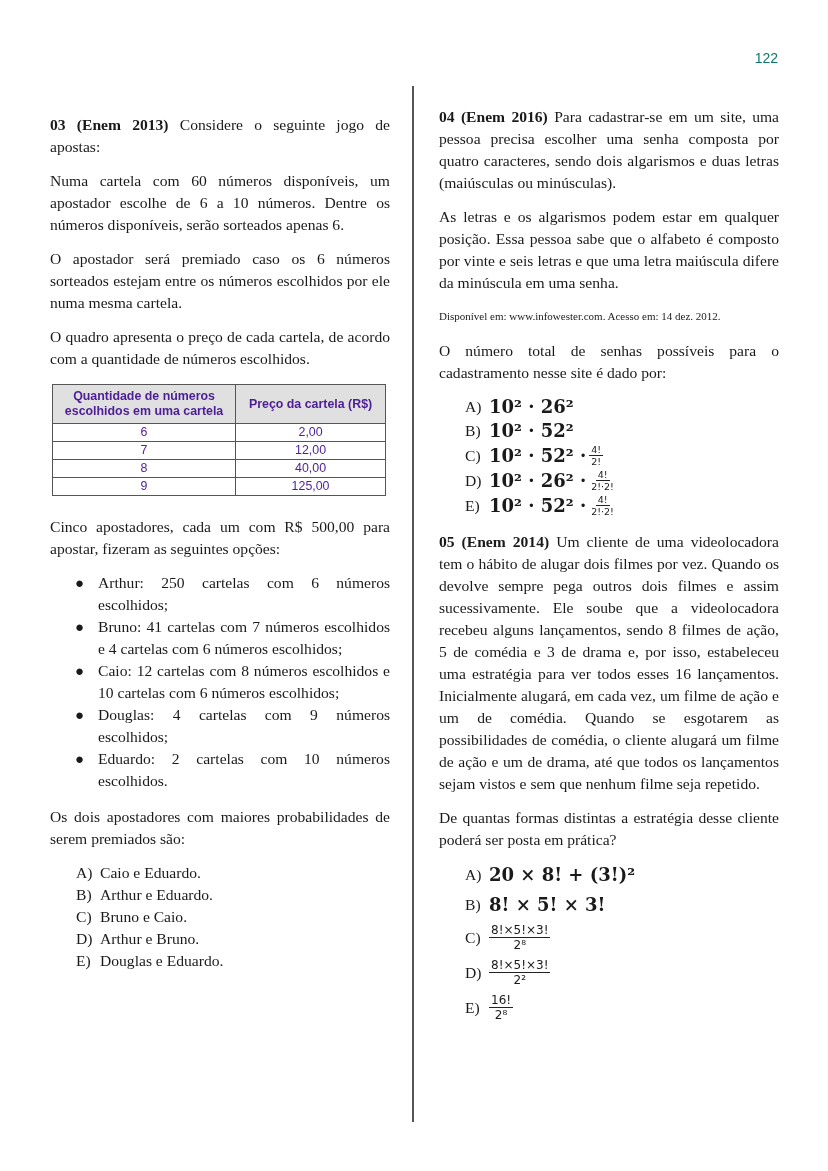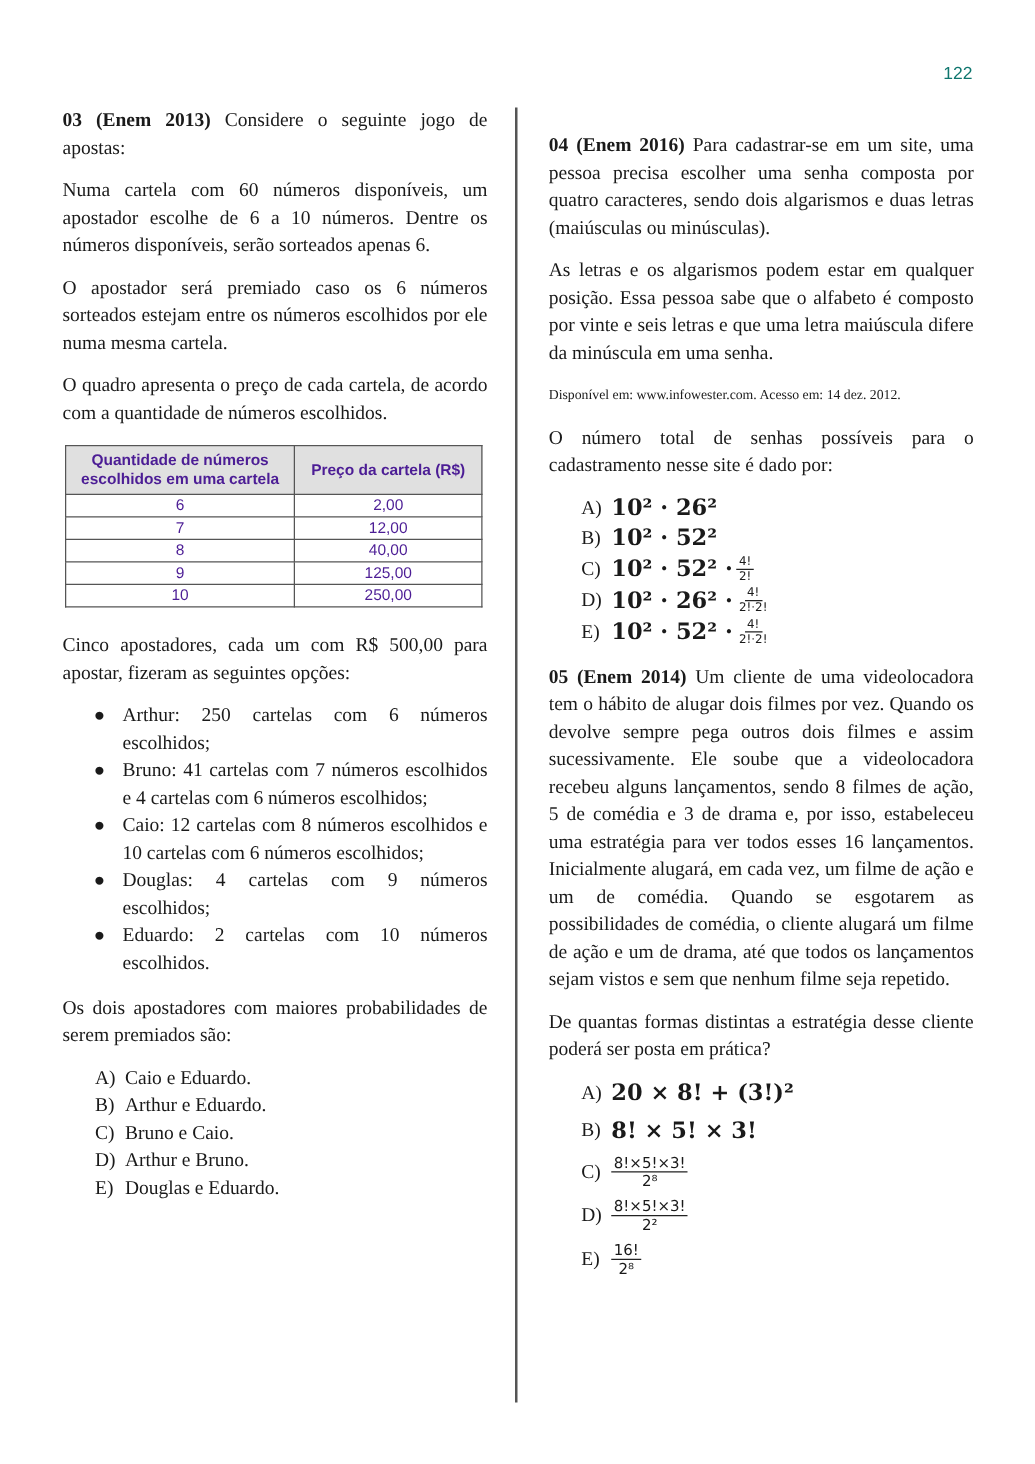--- a/index.html
+++ b/index.html
@@ -2,21 +2,21 @@
 <html><head>
 <meta charset="utf-8">
 <style>
   html, body { margin: 0; padding: 0; background: #ffffff; }
   body { width: 828px; height: 1171px; position: relative; overflow: hidden; color: #1a1a1a;
          font-family: "Liberation Serif", serif; font-size: 15.6px; }
   .page-number { position: absolute; top: 50px; right: 50px; font-family: "Liberation Sans", sans-serif;
                  font-size: 14px; color: #0f766e; }
   .divider { position: absolute; left: 412px; top: 86px; width: 2px; height: 1036px; background: #555; }
   .col { position: absolute; top: 86px; width: 340px; line-height: 22px; }
-  .col-left { left: 50px; }
+  .col-left { left: 50px; margin-top: 28px; }
   .col-right { left: 439px; margin-top: 20px; }
   p { margin: 0 0 12px 0; text-align: justify; }
   .qnum { font-weight: bold; }
   .source { font-size: 11px; text-align: left; margin-bottom: 14px; line-height: 20px; }
   table.price { border-collapse: collapse; width: 334px; margin: 14px 0 20px 2px;
                 font-family: "Liberation Sans", sans-serif; font-size: 12.4px; color: #4c1d95; }
   table.price th { background: #e0e0e0; font-weight: bold; border: 1px solid #555; padding: 4px 4px; line-height: 15px; }
   table.price td { border: 1px solid #555; text-align: center; padding: 0; line-height: 17px; }
   ul.bets { margin: 0 0 14px 0; padding-left: 48px; list-style: none; }
   ul.bets li { position: relative; text-align: justify; margin: 0; }
@@ -65,24 +65,20 @@
           <td>12,00</td>
         </tr>
       <tr>
           <td>8</td>
           <td>40,00</td>
         </tr>
       <tr>
           <td>9</td>
           <td>125,00</td>
         </tr>
-      <tr>
-          <td>10</td>
-          <td>250,00</td>
-        </tr>
     </tbody>
   </table>
 
   <p>Cinco apostadores, cada um com R$ 500,00 para apostar, fizeram as seguintes opções:</p>
 
   <ul class="bets">
     <li><span class="bullet">●</span><span>Arthur: 250 cartelas com 6 números escolhidos;</span></li>
     <li><span class="bullet">●</span><span>Bruno: 41 cartelas com 7 números escolhidos e 4 cartelas com 6 números escolhidos;</span></li>
     <li><span class="bullet">●</span><span>Caio: 12 cartelas com 8 números escolhidos e 10 cartelas com 6 números escolhidos;</span></li>
     <li><span class="bullet">●</span><span>Douglas: 4 cartelas com 9 números escolhidos;</span></li>

